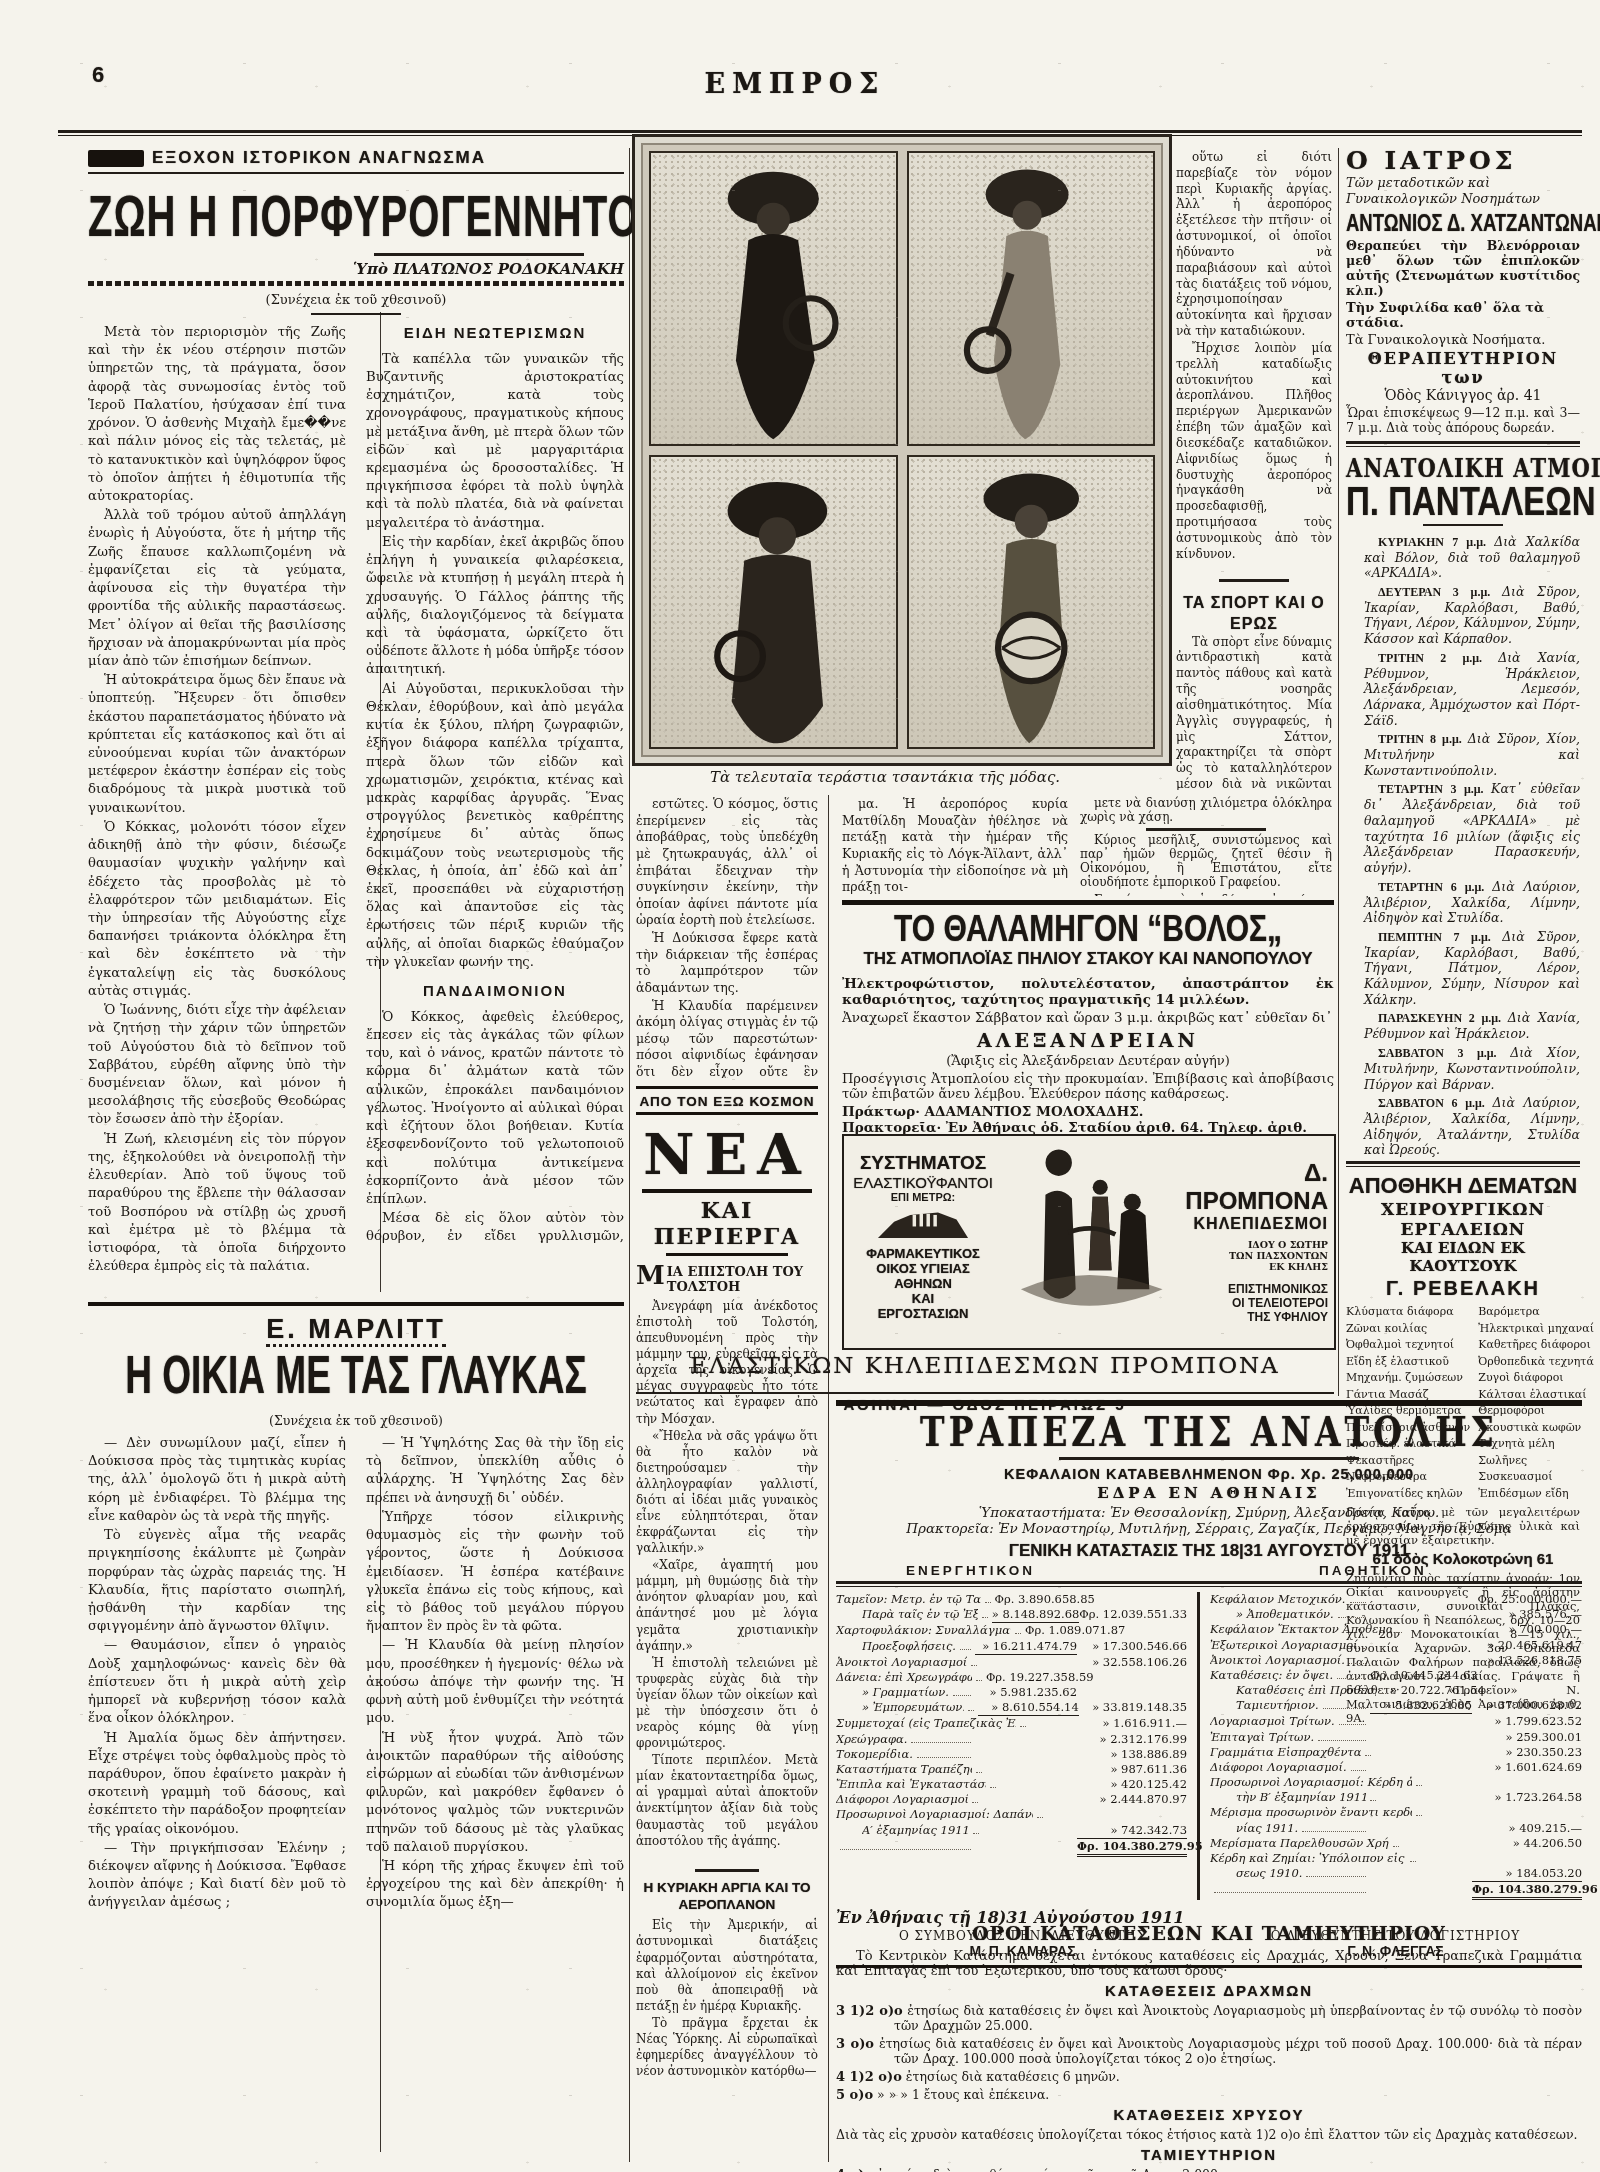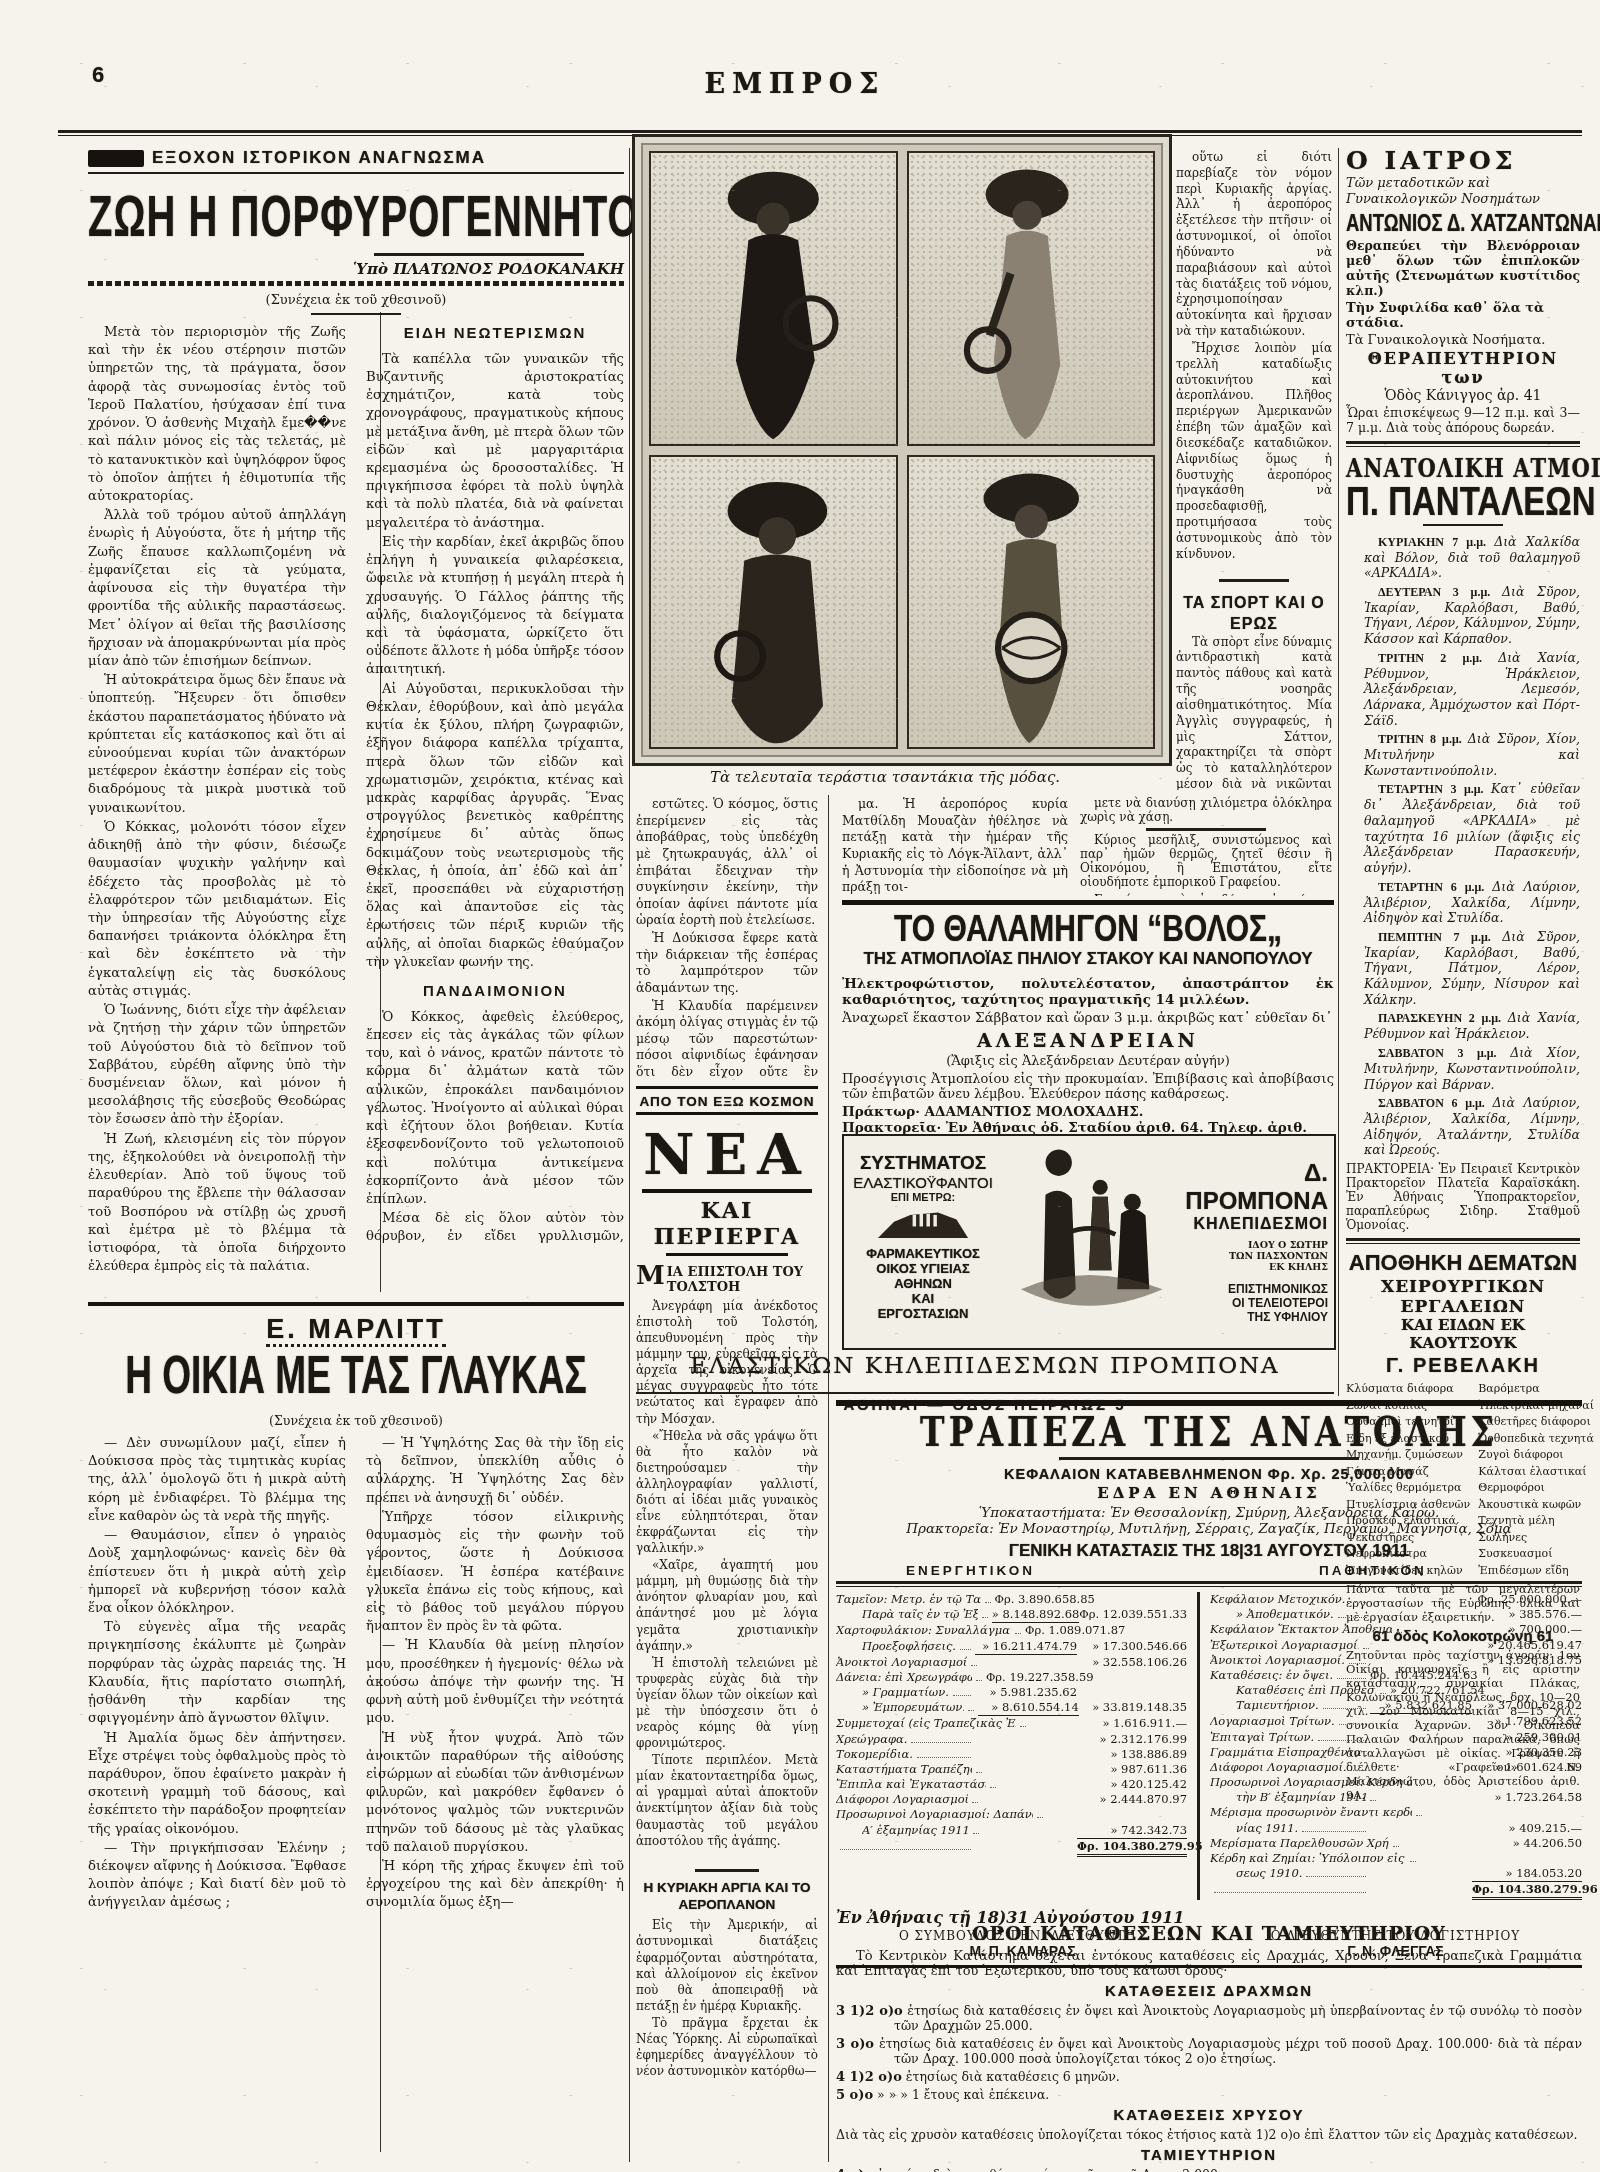--- a/index.html
+++ b/index.html
@@ -255,22 +255,22 @@
       </div>
   </div>
 
   <div class="abs" style="left:88px;top:1302px;width:536px;">
     <div style="height:4px;background:#17120d;margin-bottom:8px;"></div>
     <div class="center"><span class="sans ink" style="font-size:27px;font-weight:900;letter-spacing:3px;border-bottom:3px dotted #221d18;">Ε. ΜΑΡΛΙΤΤ</span></div>
     <div class="center" style="margin-top:10px;"><span class="cond sans ink" style="font-size:37px;font-weight:900;">Η ΟΙΚΙΑ ΜΕ ΤΑΣ ΓΛΑΥΚΑΣ</span></div>
     <div class="center" style="font-size:12.5px;margin:16px 0 6px;">(Συνέχεια ἐκ τοῦ χθεσινοῦ)</div>
     <div class="twocol" style="height:662px;font-size:13.2px;line-height:1.38;">
         <p class="para">— Δὲν συνωμίλουν μαζί, εἶπεν ἡ Δούκισσα πρὸς τὰς τιμητικὰς κυρίας της, ἀλλ᾽ ὁμολογῶ ὅτι ἡ μικρὰ αὐτὴ κόρη μὲ ἐνδιαφέρει. Τὸ βλέμμα της εἶνε καθαρὸν ὡς τὰ νερὰ τῆς πηγῆς.</p>
+        <p class="para">Τὸ εὐγενὲς αἷμα τῆς νεαρᾶς πριγκηπίσσης ἐκάλυπτε μὲ ζωηρὰν πορφύραν τὰς ὠχρὰς παρειάς της. Ἡ Κλαυδία, ἥτις παρίστατο σιωπηλή, ᾐσθάνθη τὴν καρδίαν της σφιγγομένην ἀπὸ ἄγνωστον θλῖψιν.</p>
         <p class="para">— Θαυμάσιον, εἶπεν ὁ γηραιὸς Δοὺξ χαμηλοφώνως· κανεὶς δὲν θὰ ἐπίστευεν ὅτι ἡ μικρὰ αὐτὴ χεὶρ ἠμπορεῖ νὰ κυβερνήσῃ τόσον καλὰ ἕνα οἶκον ὁλόκληρον.</p>
-        <p class="para">Τὸ εὐγενὲς αἷμα τῆς νεαρᾶς πριγκηπίσσης ἐκάλυπτε μὲ ζωηρὰν πορφύραν τὰς ὠχρὰς παρειάς της. Ἡ Κλαυδία, ἥτις παρίστατο σιωπηλή, ᾐσθάνθη τὴν καρδίαν της σφιγγομένην ἀπὸ ἄγνωστον θλῖψιν.</p>
         <p class="para">Ἡ Ἀμαλία ὅμως δὲν ἀπήντησεν. Εἶχε στρέψει τοὺς ὀφθαλμοὺς πρὸς τὸ παράθυρον, ὅπου ἐφαίνετο μακρὰν ἡ σκοτεινὴ γραμμὴ τοῦ δάσους, καὶ ἐσκέπτετο τὴν παράδοξον προφητείαν τῆς γραίας οἰκονόμου.</p>
         <p class="para">— Τὴν πριγκήπισσαν Ἑλένην ; διέκοψεν αἴφνης ἡ Δούκισσα. Ἔφθασε λοιπὸν ἀπόψε ; Καὶ διατί δὲν μοῦ τὸ ἀνήγγειλαν ἀμέσως ;</p>
         <p class="para">— Ἡ Ὑψηλότης Σας θὰ τὴν ἴδῃ εἰς τὸ δεῖπνον, ὑπεκλίθη αὖθις ὁ αὐλάρχης. Ἡ Ὑψηλότης Σας δὲν πρέπει νὰ ἀνησυχῇ δι᾽ οὐδέν.</p>
         <p class="para">Ὑπῆρχε τόσον εἰλικρινὴς θαυμασμὸς εἰς τὴν φωνὴν τοῦ γέροντος, ὥστε ἡ Δούκισσα ἐμειδίασεν. Ἡ ἑσπέρα κατέβαινε γλυκεῖα ἐπάνω εἰς τοὺς κήπους, καὶ εἰς τὸ βάθος τοῦ μεγάλου πύργου ἤναπτον ἓν πρὸς ἓν τὰ φῶτα.</p>
         <p class="para">— Ἡ Κλαυδία θὰ μείνῃ πλησίον μου, προσέθηκεν ἡ ἡγεμονίς· θέλω νὰ ἀκούσω ἀπόψε τὴν φωνήν της. Ἡ φωνὴ αὐτὴ μοῦ ἐνθυμίζει τὴν νεότητά μου.</p>
         <p class="para">Ἡ νὺξ ἦτον ψυχρά. Ἀπὸ τῶν ἀνοικτῶν παραθύρων τῆς αἰθούσης εἰσώρμων αἱ εὐωδίαι τῶν ἀνθισμένων φιλυρῶν, καὶ μακρόθεν ἔφθανεν ὁ μονότονος ψαλμὸς τῶν νυκτερινῶν πτηνῶν τοῦ δάσους μὲ τὰς γλαῦκας τοῦ παλαιοῦ πυργίσκου.</p>
         <p class="para">Ἡ κόρη τῆς χήρας ἔκυψεν ἐπὶ τοῦ ἐργοχείρου της καὶ δὲν ἀπεκρίθη· ἡ συνομιλία ὅμως ἐξη—</p>
       </div>
   </div>
 
@@ -296,21 +296,20 @@
           <p class="sched"><b>ΔΕΥΤΕΡΑΝ 3 μ.μ. </b><span>Διὰ Σῦρον, Ἰκαρίαν, Καρλόβασι, Βαθύ, Τήγανι, Λέρον, Κάλυμνον, Σύμην, Κάσσον καὶ Κάρπαθον.</span></p>
           <p class="sched"><b>ΤΡΙΤΗΝ 2 μ.μ. </b><span>Διὰ Χανία, Ρέθυμνον, Ἡράκλειον, Ἀλεξάνδρειαν, Λεμεσόν, Λάρνακα, Ἀμμόχωστον καὶ Πόρτ-Σάϊδ.</span></p>
           <p class="sched"><b>ΤΡΙΤΗΝ 8 μ.μ. </b><span>Διὰ Σῦρον, Χίον, Μιτυλήνην καὶ Κωνσταντινούπολιν.</span></p>
           <p class="sched"><b>ΤΕΤΑΡΤΗΝ 3 μ.μ. </b><span>Κατ᾽ εὐθεῖαν δι᾽ Ἀλεξάνδρειαν, διὰ τοῦ θαλαμηγοῦ «ΑΡΚΑΔΙΑ» μὲ ταχύτητα 16 μιλίων (ἄφιξις εἰς Ἀλεξάνδρειαν Παρασκευήν, αὐγήν).</span></p>
           <p class="sched"><b>ΤΕΤΑΡΤΗΝ 6 μ.μ. </b><span>Διὰ Λαύριον, Ἀλιβέριον, Χαλκίδα, Λίμνην, Αἰδηψὸν καὶ Στυλίδα.</span></p>
           <p class="sched"><b>ΠΕΜΠΤΗΝ 7 μ.μ. </b><span>Διὰ Σῦρον, Ἰκαρίαν, Καρλόβασι, Βαθύ, Τήγανι, Πάτμον, Λέρον, Κάλυμνον, Σύμην, Νίσυρον καὶ Χάλκην.</span></p>
           <p class="sched"><b>ΠΑΡΑΣΚΕΥΗΝ 2 μ.μ. </b><span>Διὰ Χανία, Ρέθυμνον καὶ Ἡράκλειον.</span></p>
           <p class="sched"><b>ΣΑΒΒΑΤΟΝ 3 μ.μ. </b><span>Διὰ Χίον, Μιτυλήνην, Κωνσταντινούπολιν, Πύργον καὶ Βάρναν.</span></p>
           <p class="sched"><b>ΣΑΒΒΑΤΟΝ 6 μ.μ. </b><span>Διὰ Λαύριον, Ἀλιβέριον, Χαλκίδα, Λίμνην, Αἰδηψόν, Ἀταλάντην, Στυλίδα καὶ Ὠρεούς.</span></p>
         </div>
-      <p style="font-size:12px;margin:4px 0 6px;text-align:justify;">ΠΡΑΚΤΟΡΕΙΑ· Ἐν Πειραιεῖ Κεντρικὸν Πρακτορεῖον Πλατεῖα Καραϊσκάκη. Ἐν Ἀθήναις Ὑποπρακτορεῖον, παραπλεύρως Σιδηρ. Σταθμοῦ Ὁμονοίας.</p>
       <div class="drule"></div>
     </div>
     <div>
       <div class="center sans ink" style="font-size:22px;font-weight:900;margin-top:6px;">ΑΠΟΘΗΚΗ ΔΕΜΑΤΩΝ</div>
       <div class="center ink" style="font-size:17px;font-weight:900;letter-spacing:1px;">ΧΕΙΡΟΥΡΓΙΚΩΝ ΕΡΓΑΛΕΙΩΝ</div>
       <div class="center ink" style="font-size:15px;font-weight:900;">ΚΑΙ ΕΙΔΩΝ ΕΚ ΚΑΟΥΤΣΟΥΚ</div>
       <div class="center sans ink" style="font-size:20px;font-weight:900;letter-spacing:2px;margin:2px 0 4px;">Γ. ΡΕΒΕΛΑΚΗ</div>
       <div style="display:flex;gap:8px;">
         <div style="flex:1;">
             <div class="good">Κλύσματα διάφορα</div>

